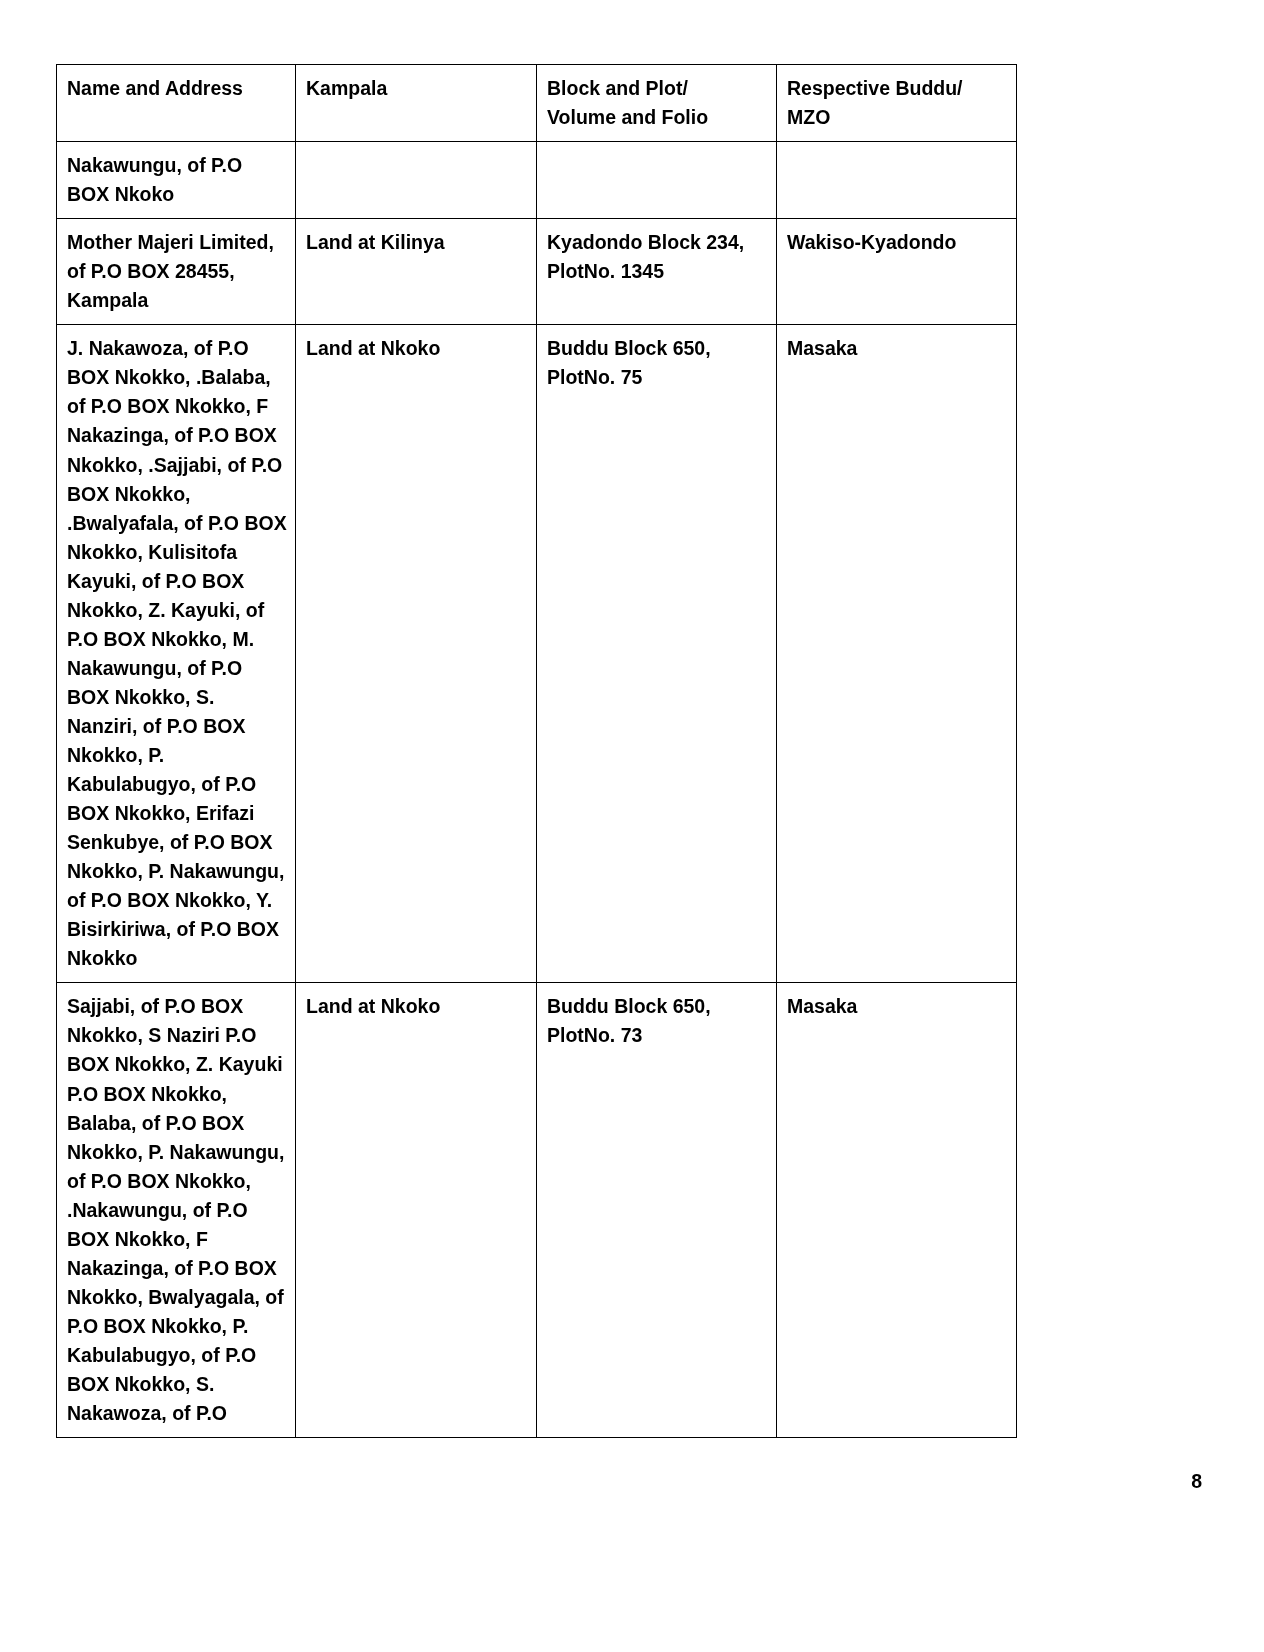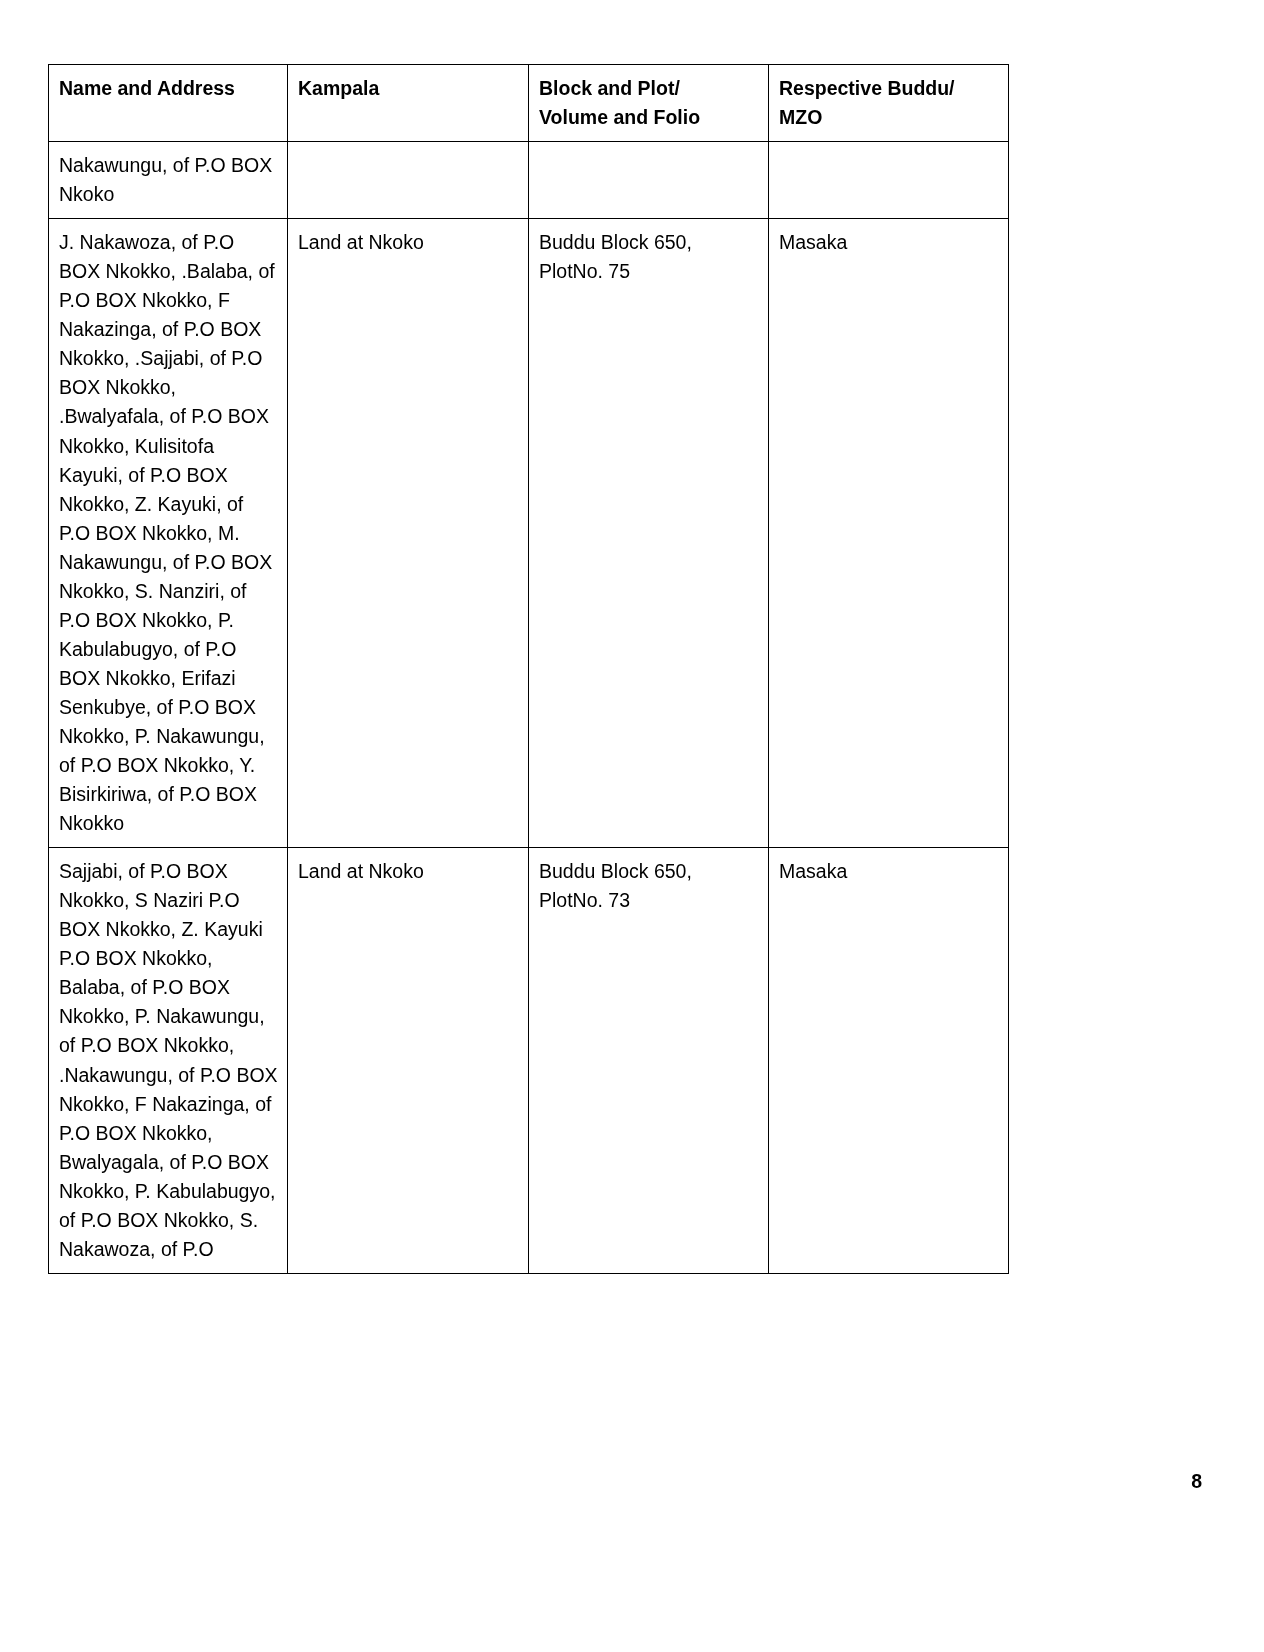--- a/index.html
+++ b/index.html
@@ -15,36 +15,36 @@
     position: relative;
   }
   .page {
     position: relative;
     width: 1264px;
     height: 1652px;
     box-sizing: border-box;
   }
   .table-wrap {
     position: absolute;
-    left: 48px;
+    left: 56px;
     top: 64px;
     width: 960px;
   }
   table.doc-table {
     border-collapse: collapse;
     width: 960px;
     table-layout: fixed;
   }
   table.doc-table td, table.doc-table th {
     border: 1px solid #000000;
     vertical-align: top;
     padding: 9px 8px 9px 10px;
     font-size: 19.5px;
     line-height: 1.49;
-    font-weight: normal;
+    font-weight: bold;
     text-align: left;
     white-space: pre-line;
     word-wrap: break-word;
   }
   table.doc-table thead th {
     font-weight: bold;
   }
   col.c1 { width: 239px; }
   col.c2 { width: 241px; }
   col.c3 { width: 240px; }
@@ -82,20 +82,26 @@
         </tr>
       </thead>
       <tbody>
         <tr>
           <td>Nakawungu, of P.O BOX Nkoko</td>
           <td></td>
           <td></td>
           <td></td>
         </tr>
         <tr>
+          <td>Mother Majeri Limited, of P.O BOX 28455, Kampala</td>
+          <td>Land at Kilinya</td>
+          <td>Kyadondo Block 234, PlotNo. 1345</td>
+          <td>Wakiso-Kyadondo</td>
+        </tr>
+        <tr>
           <td>J. Nakawoza, of P.O BOX Nkokko, .Balaba, of P.O BOX Nkokko, F Nakazinga, of P.O BOX Nkokko, .Sajjabi, of P.O BOX Nkokko, .Bwalyafala, of P.O BOX Nkokko, Kulisitofa Kayuki, of P.O BOX  Nkokko, Z. Kayuki, of P.O BOX Nkokko, M. Nakawungu, of P.O BOX Nkokko, S. Nanziri, of P.O BOX Nkokko, P. Kabulabugyo, of P.O BOX Nkokko, Erifazi Senkubye, of P.O BOX Nkokko, P. Nakawungu, of P.O BOX Nkokko, Y. Bisirkiriwa, of P.O BOX Nkokko</td>
           <td>Land at Nkoko</td>
           <td>Buddu Block 650, PlotNo. 75</td>
           <td>Masaka</td>
         </tr>
         <tr>
           <td>Sajjabi, of P.O BOX Nkokko, S Naziri P.O BOX Nkokko, Z. Kayuki P.O BOX Nkokko, Balaba, of P.O BOX Nkokko, P. Nakawungu, of P.O BOX Nkokko, .Nakawungu, of P.O BOX Nkokko, F Nakazinga, of P.O BOX Nkokko, Bwalyagala, of P.O BOX Nkokko, P. Kabulabugyo, of P.O BOX Nkokko, S. Nakawoza, of P.O</td>
           <td>Land at Nkoko</td>
           <td>Buddu Block 650, PlotNo. 73</td>
           <td>Masaka</td>

